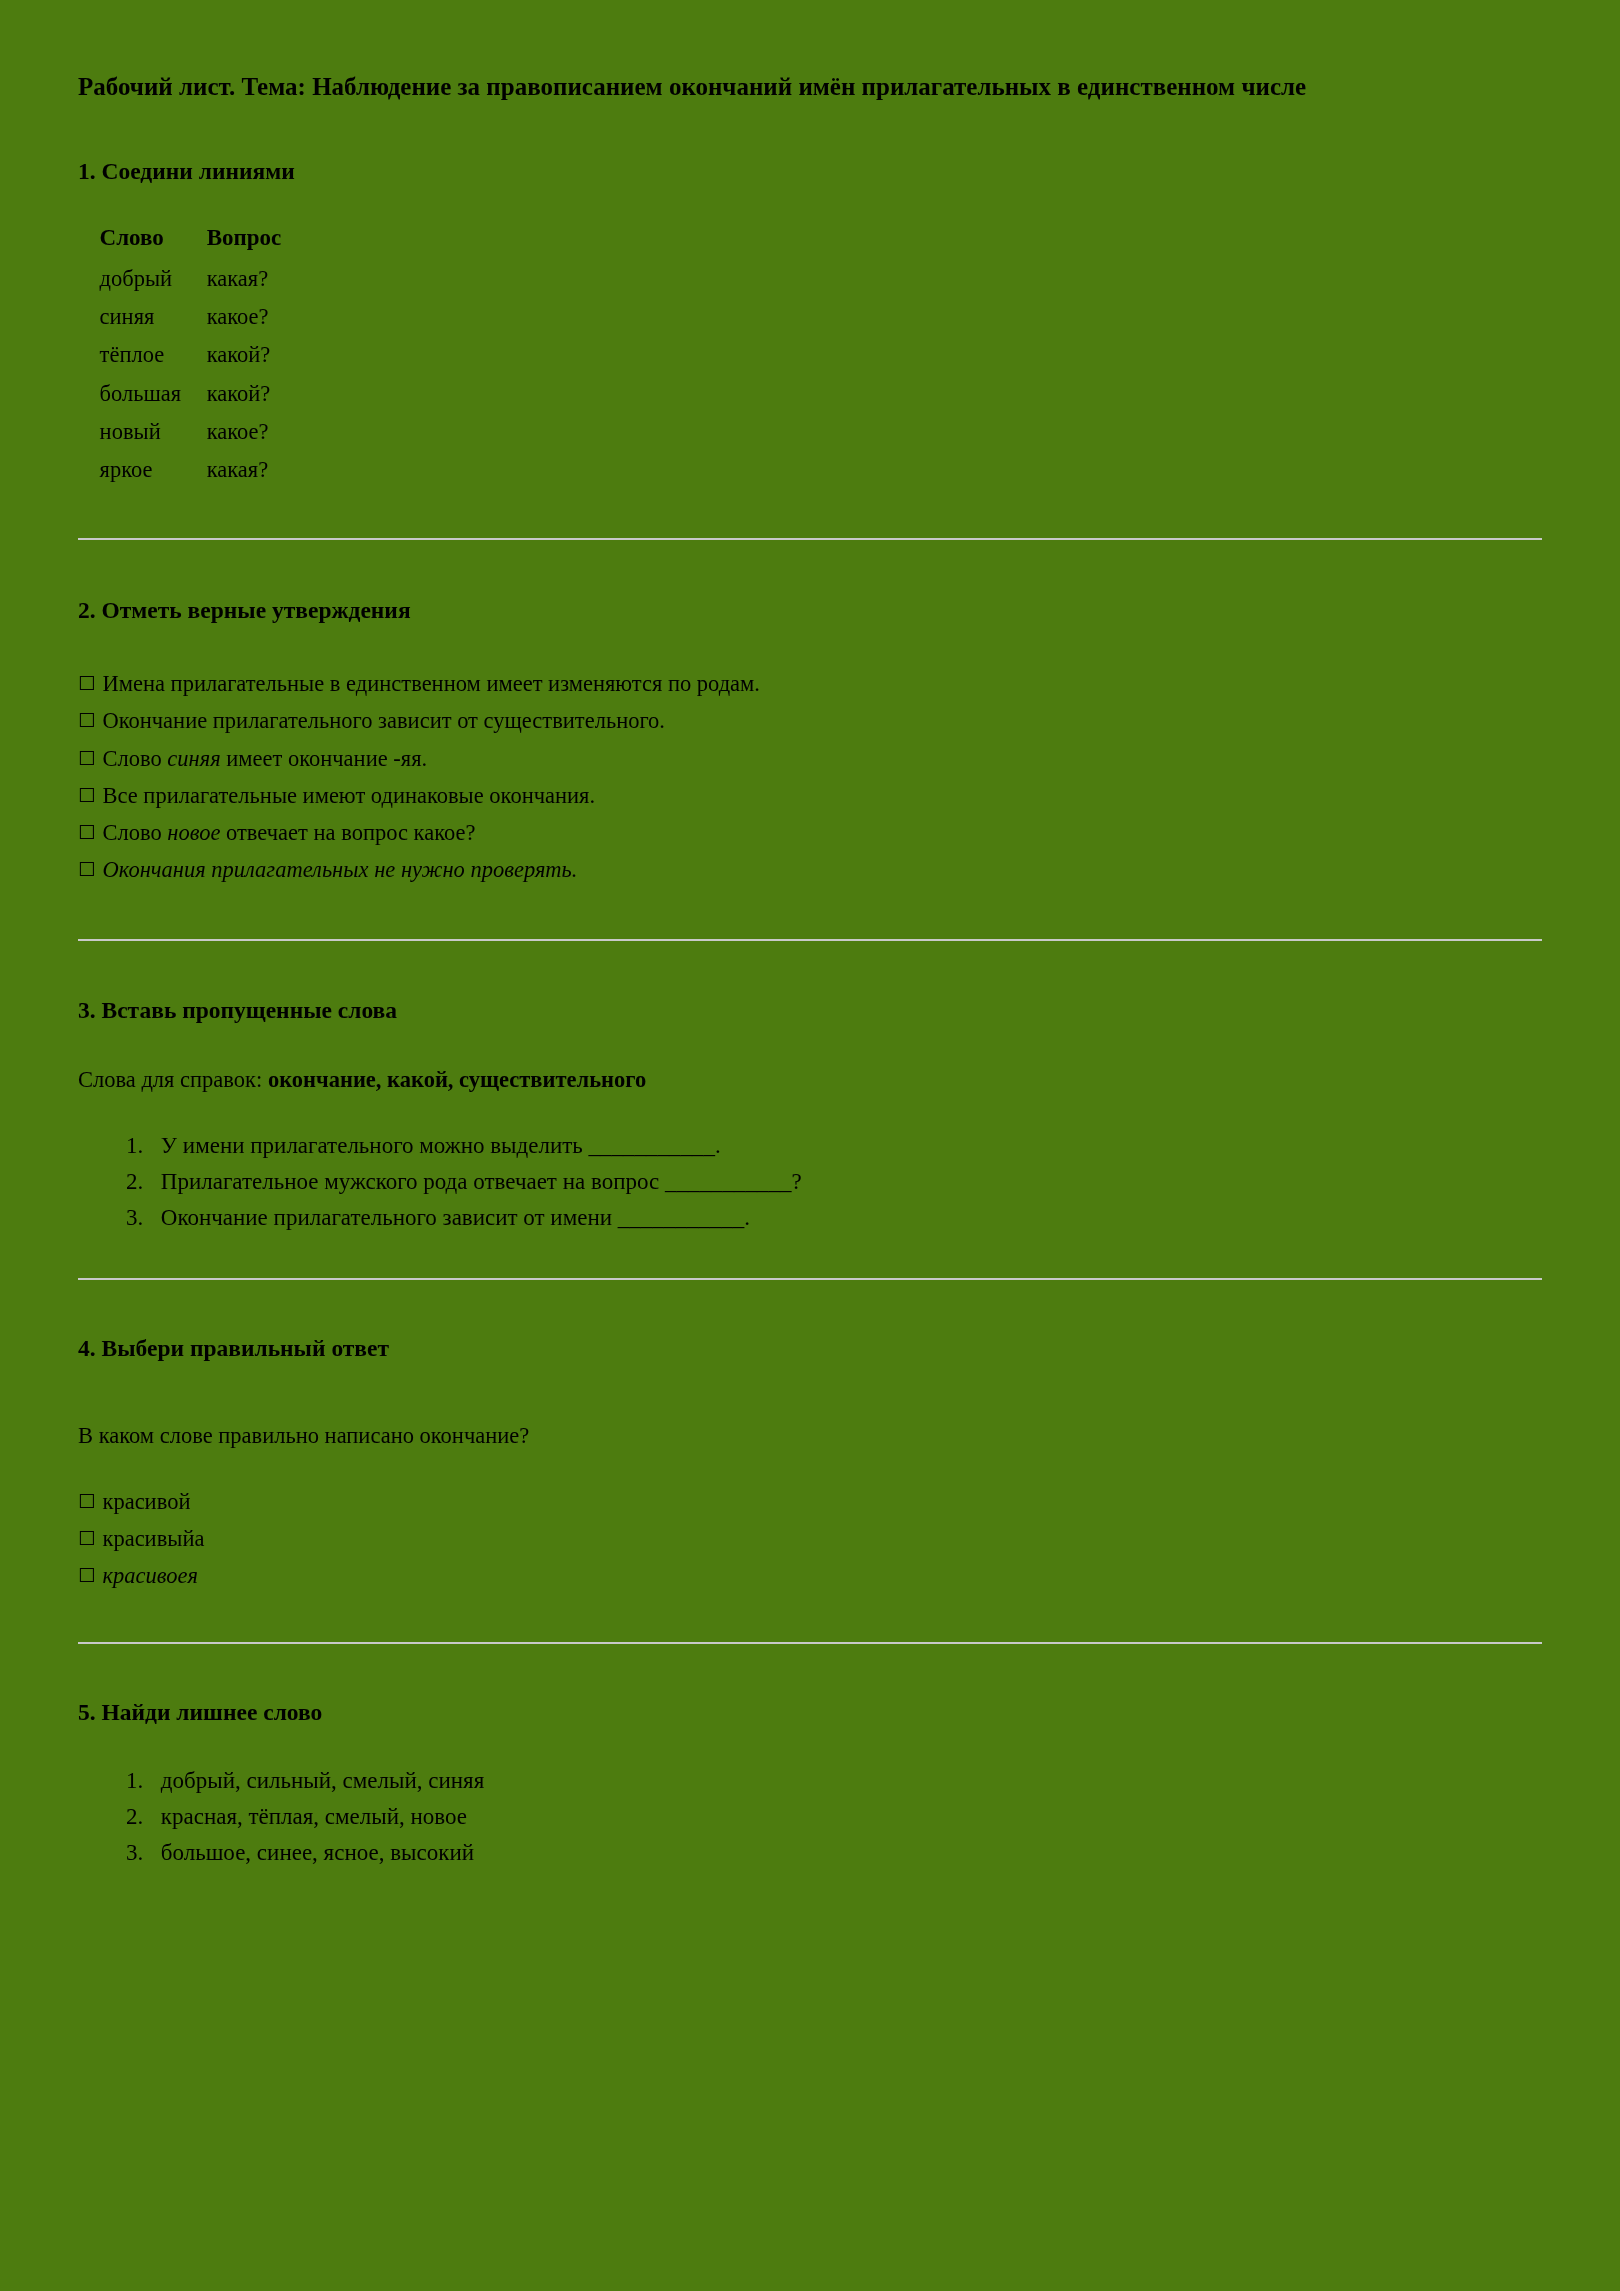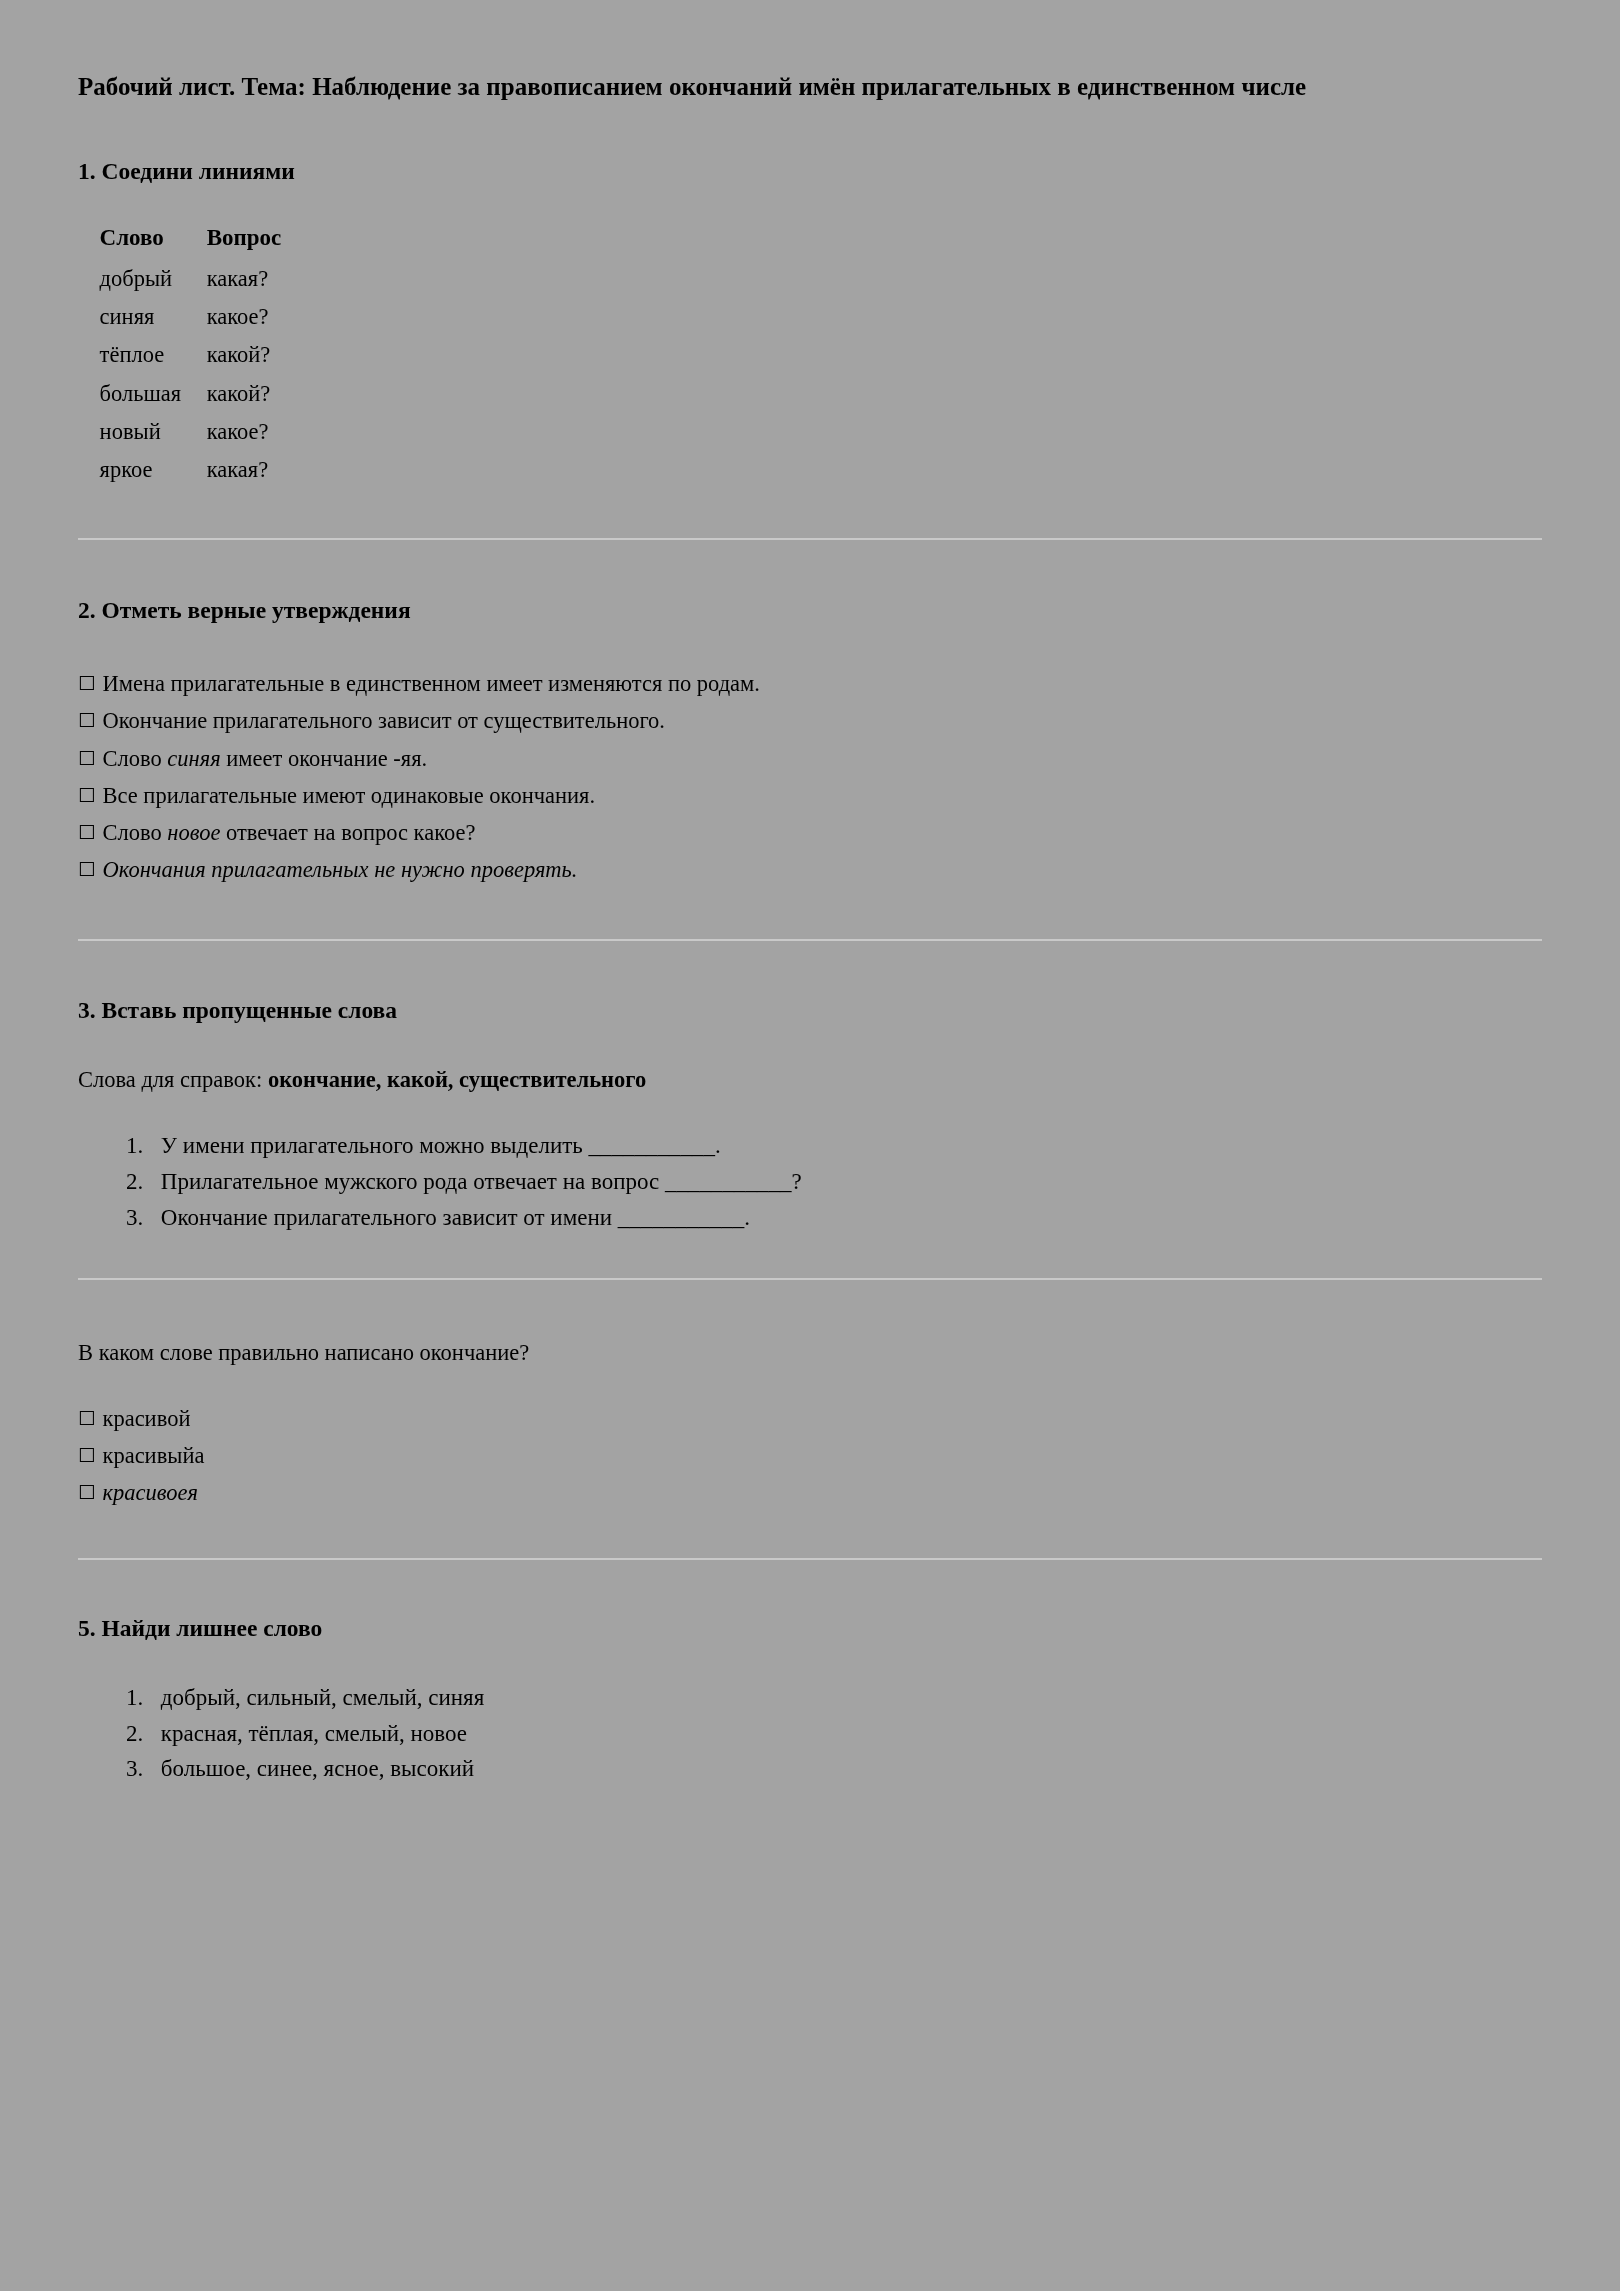--- a/index.html
+++ b/index.html
@@ -13,21 +13,21 @@
     font-family: "Liberation Serif", "DejaVu Serif", serif;
     color: #000000;
     -webkit-font-smoothing: antialiased;
   }
   .page {
     position: relative;
     width: 1620px;
     height: 2292px;
     box-sizing: border-box;
     padding: 69px 78px 0 78px;
-    background: #a3a3a3;
+    background: #4d7c0f;
   }
 
   .doc-title {
     font-size: 25px;
     font-weight: bold;
     line-height: 1.42;
     margin: 0 0 0 0;
     max-width: 1333px;
   }
 
@@ -203,20 +203,21 @@
       </li>
       <li>
         <span>Окончание прилагательного зависит от имени </span><span class="blank">___________</span><span>.</span>
       </li>
     </ol>
   </div>
 
   <hr class="divider" style="margin-top:49px;">
 
   <div class="section" style="margin-top:53px;">
+    <div class="section-heading">4. Выбери правильный ответ</div>
     <p class="body-text" style="margin-top:59px;">В каком слове правильно написано окончание?</p>
     <ul class="check-list" style="margin-top:42px;">
       <li class="check-item">
         <span class="cbox">☐</span><span>красивой</span>
       </li>
       <li class="check-item">
         <span class="cbox">☐</span><span>красивыйа</span>
       </li>
       <li class="check-item">
         <span class="cbox">☐</span><span>красивоея</span>

